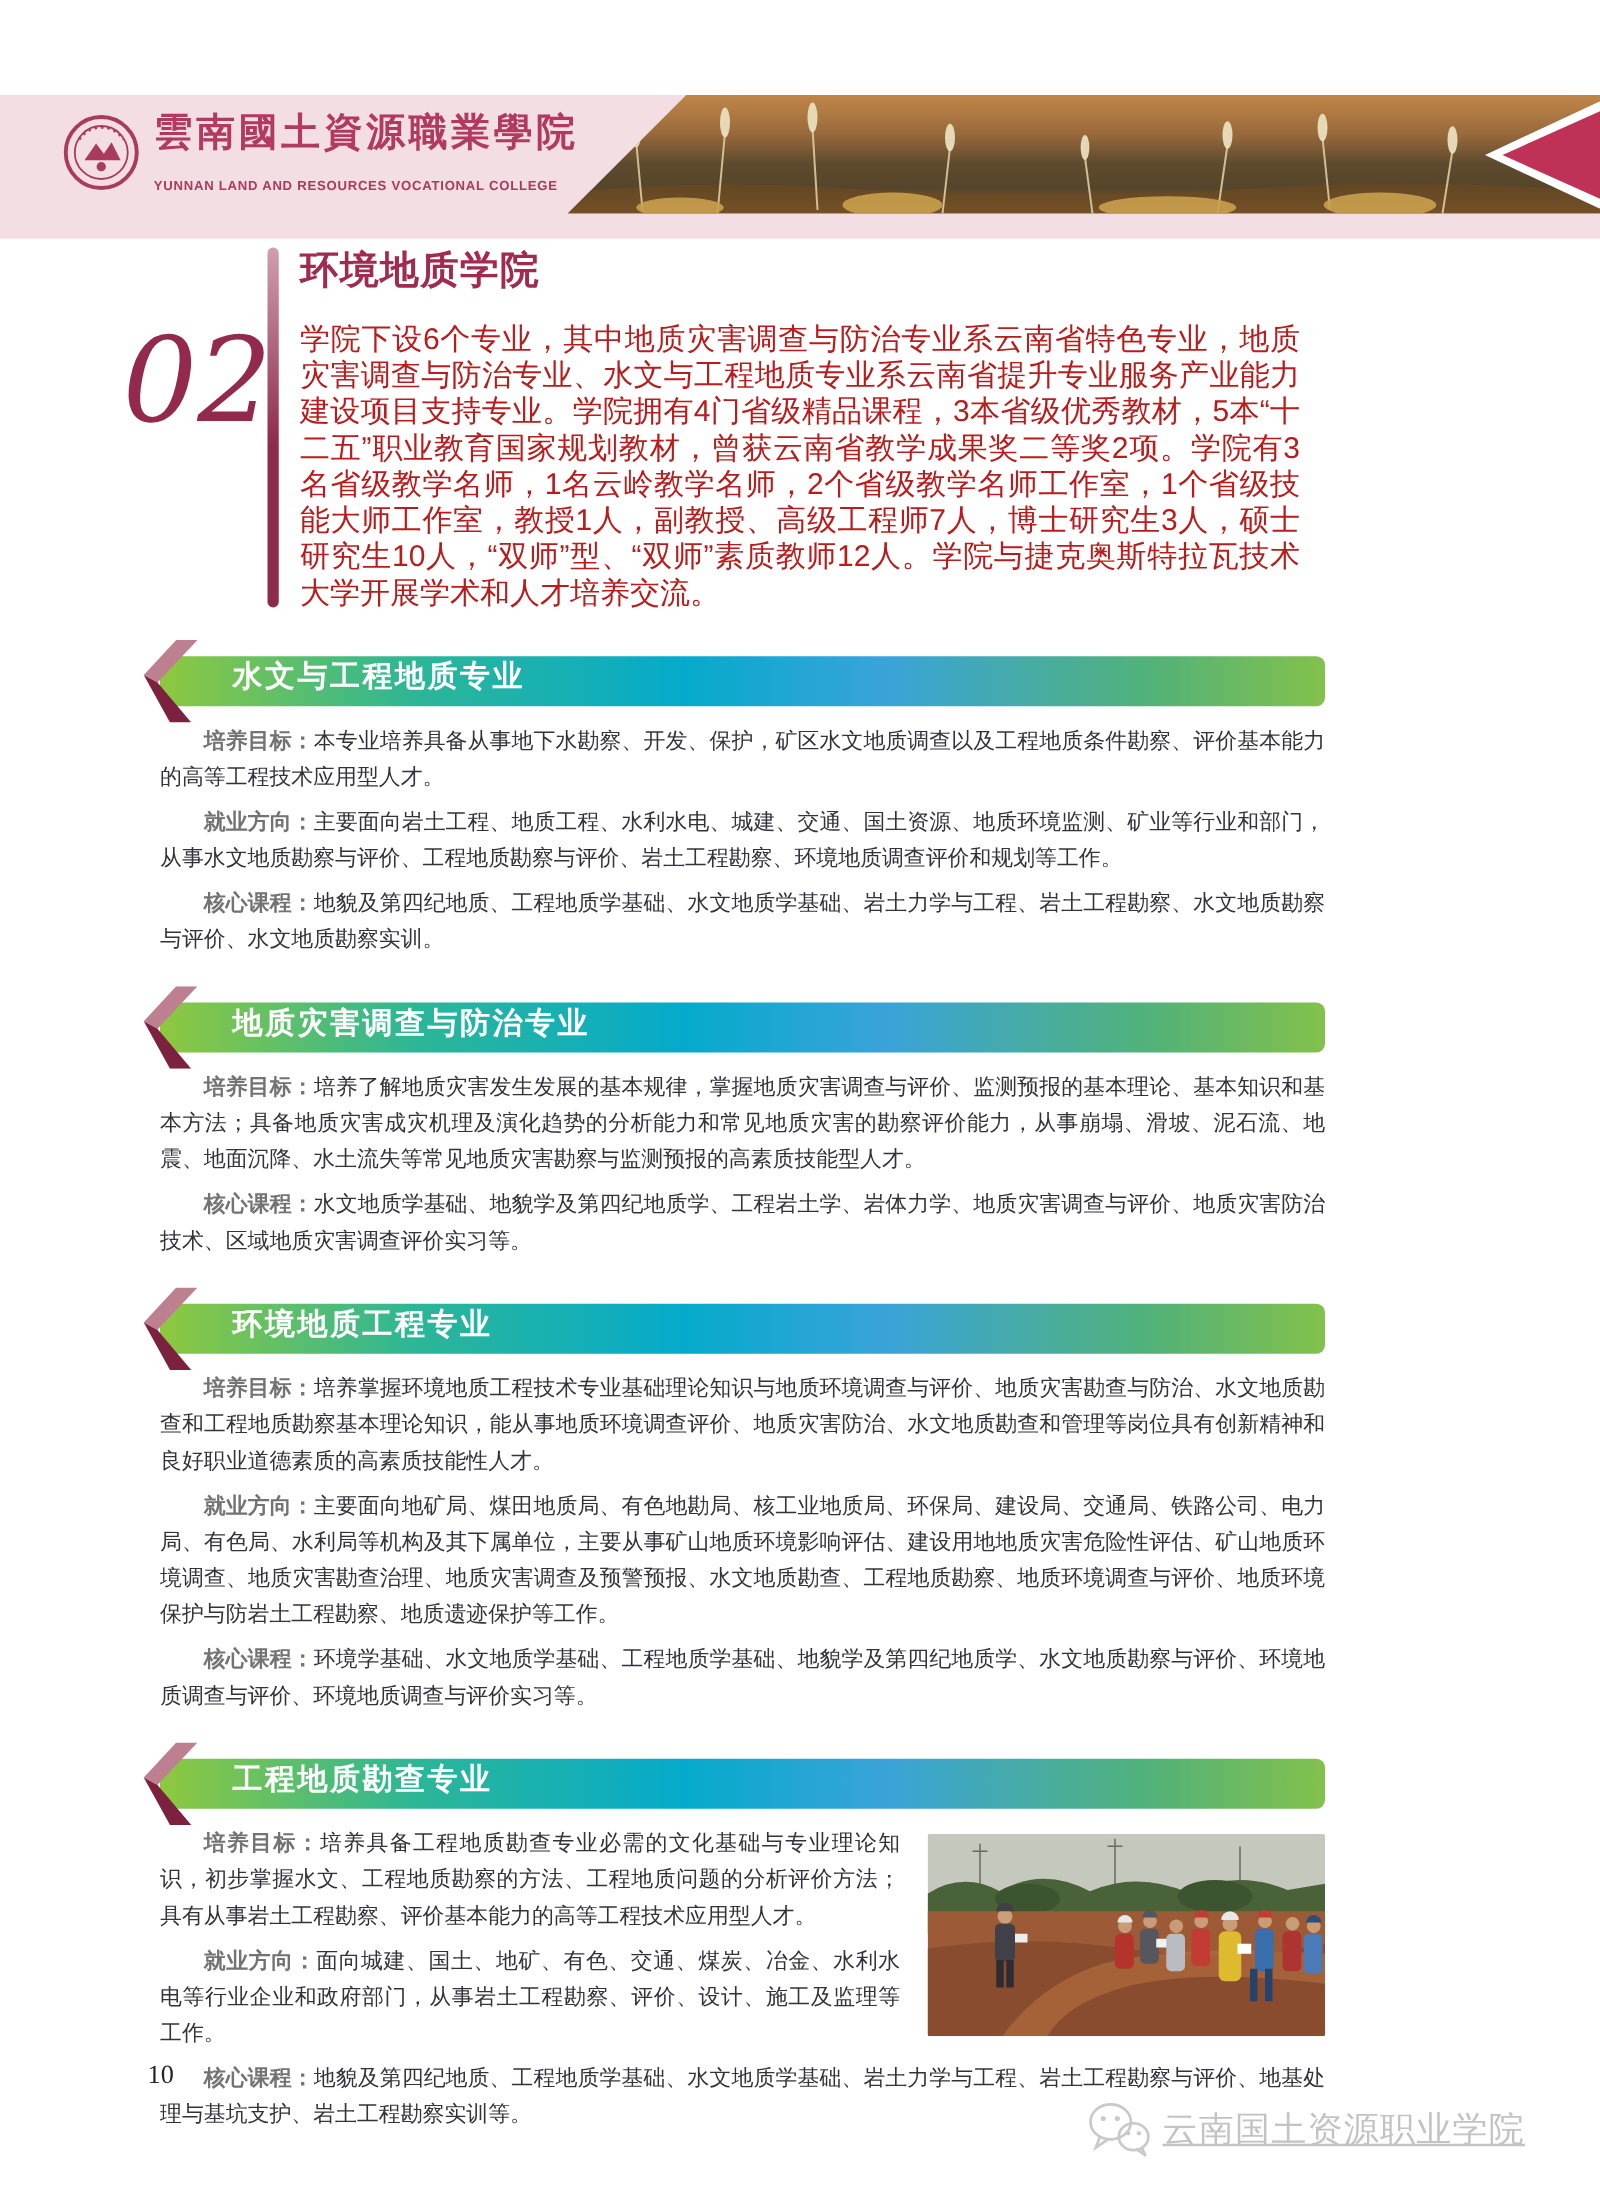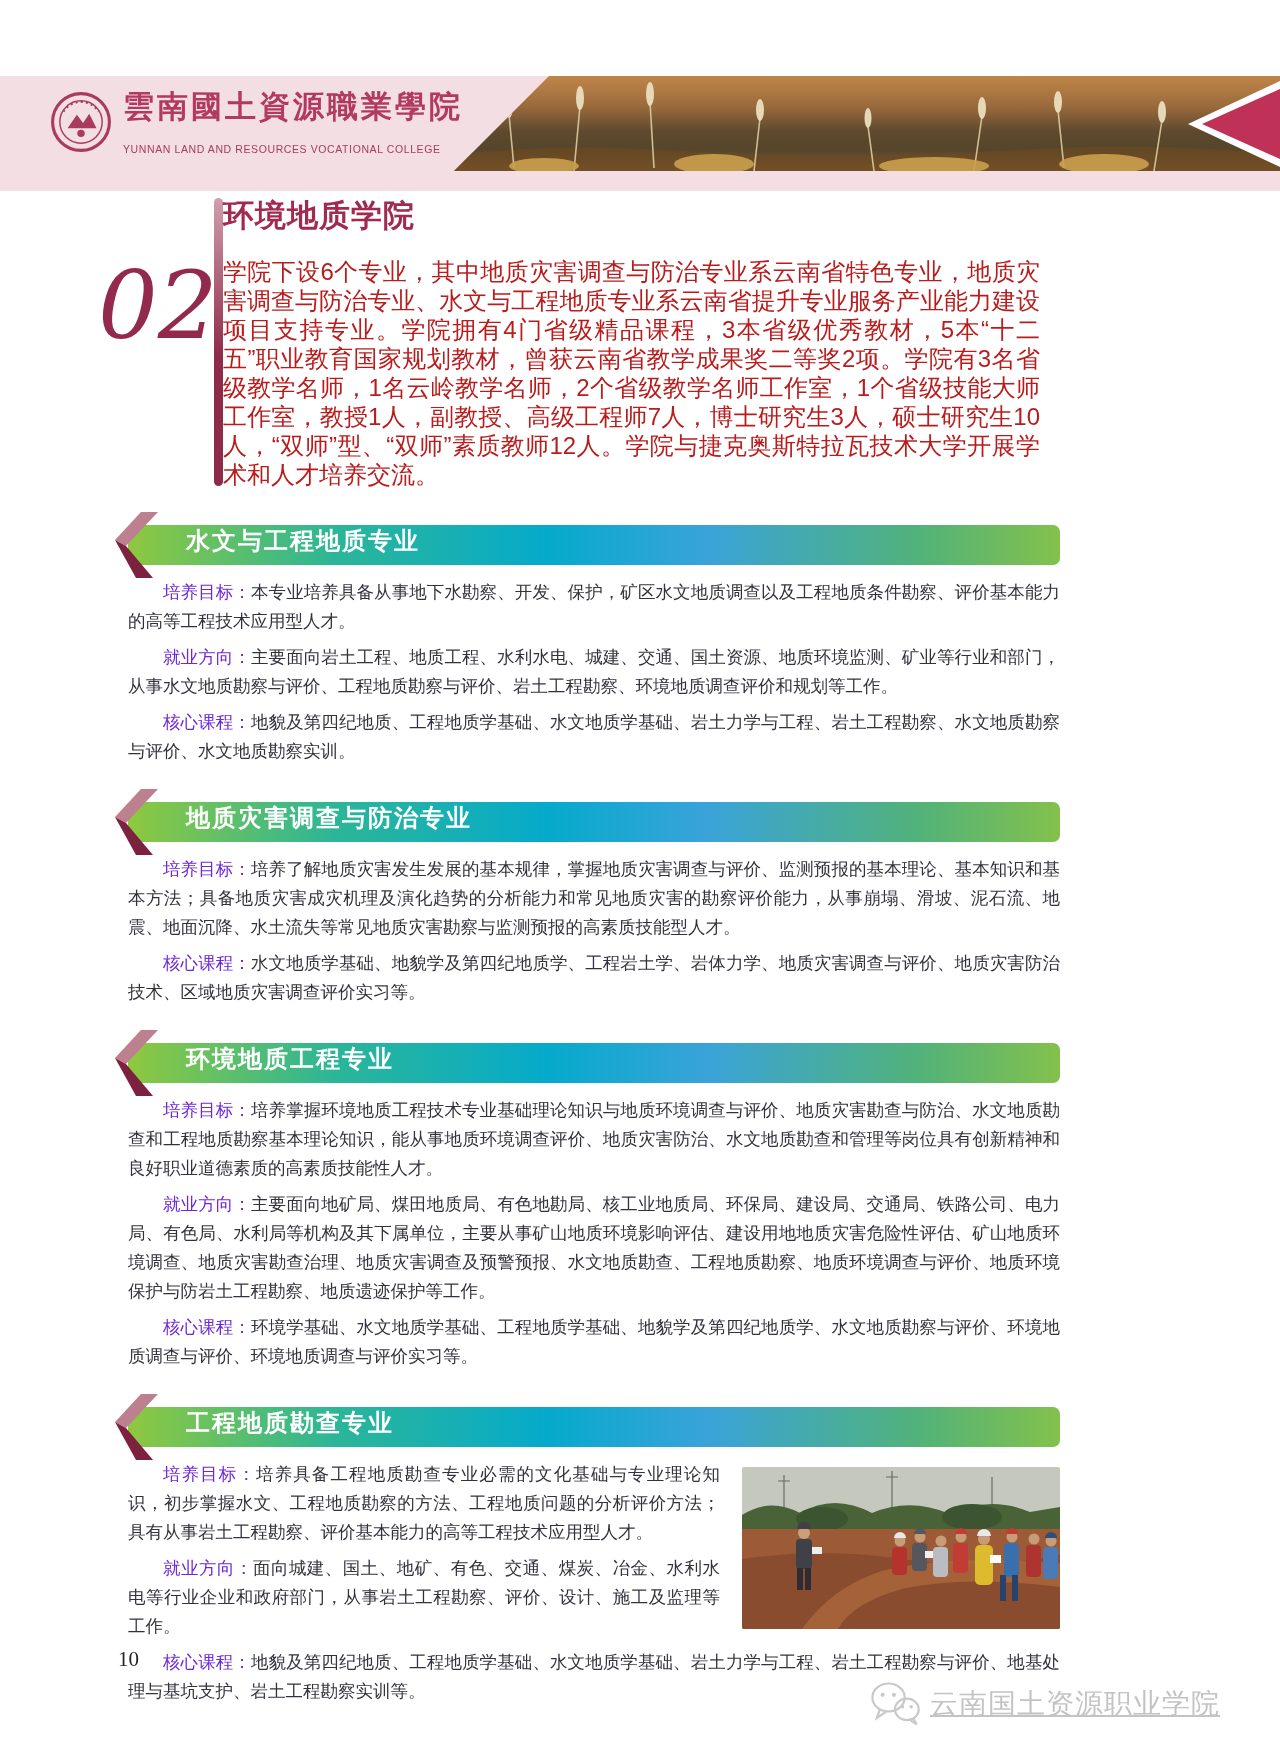--- a/index.html
+++ b/index.html
@@ -7,48 +7,48 @@
   body {
     height:1748px; position:relative; overflow:hidden; background:#ffffff;
     font-family:"Liberation Sans", sans-serif; color:#33323c;
   }
 
   
   .header-band { position:absolute; top:76px; left:0; width:1280px; height:115px; background:#f3dee4; }
   .brand { position:absolute; left:50px; top:13px; display:flex; align-items:center; gap:11px; }
   .brand-logo { width:62px; height:62px; flex:0 0 auto; }
   .brand-zh { font-family:"DejaVu Serif", serif; font-weight:bold; color:#b23a60; font-size:31px; letter-spacing:3px; line-height:1.15; }
-  .brand-en { color:#a83b5e; font-size:10.5px; font-weight:normal; letter-spacing:0.6px; margin-top:18px; }
+  .brand-en { color:#a83b5e; font-size:10.5px; font-weight:bold; letter-spacing:0.6px; margin-top:18px; }
   .header-photo { position:absolute; right:0; top:0; width:826px; height:95px; clip-path:polygon(11.5% 0,100% 0,100% 100%,0 100%); }
   .header-photo svg { display:block; width:100%; height:100%; }
   .header-tri { position:absolute; right:0; top:5px; width:92px; height:86px; }
 
   
   .college { display:flex; margin:24px 240px 0 98px; }
   .college-num {
     width:116px; text-align:center; font-family:"DejaVu Serif", serif; font-style:italic;
     font-size:94px; line-height:1; color:#93294c; margin-top:64px;
   }
   .college-vbar { width:9px; border-radius:5px; background:linear-gradient(#d09fae, #8e2b4a 55%); margin:3px 0; }
-  .college-content { flex:1; }
+  .college-content { flex:1; padding-left:17px; }
   .college-title { font-size:31px; font-weight:bold; color:#a02a50; letter-spacing:1px; }
   .college-intro-text { margin-top:20px; font-size:24px; line-height:29px; text-align:justify; color:#b91c1c; }
 
   
   .programs { margin:0 220px 0 128px; }
   .program { margin-top:36px; }
   .banner {
     position:relative; height:40px; border-radius:7px; display:flex; align-items:flex-start;
     background:linear-gradient(90deg,#8fc83e 0%, #2cb697 22%, #05aacb 45%, #39a3da 62%, #52b279 85%, #83c14c 100%);
   }
   .ribbon { position:absolute; left:-17px; top:-13px; width:60px; height:66px; }
   .banner-title { color:#ffffff; font-size:24px; font-weight:bold; padding-left:58px; letter-spacing:2px; }
   .prog-body { margin-top:13px; font-size:17.5px; line-height:29px; text-align:justify; color:#33323c; }
   .prog-body p { text-indent:2em; margin-top:7px; }
-  .lbl { font-weight:normal; color:#6d28d9; }
+  .lbl { font-weight:bold; color:#737373; }
   .field-photo { float:right; width:318px; height:162px; margin:7px 0 8px 22px; overflow:hidden; border-radius:2px; }
   .field-photo svg { display:block; width:100%; height:100%; }
   .clearfix::after { content:""; display:block; clear:both; }
 
   
   .page-num { position:absolute; left:118px; bottom:76px; font-family:Liberation Serif, serif; font-size:21px; color:#242424; }
   .watermark { position:absolute; right:60px; bottom:20px; display:flex; align-items:center; gap:7px; }
   .watermark-text { color:#c3c3c3; font-size:28px; letter-spacing:1px;text-decoration:underline; }
   .wechat-icon { width:56px; height:48px; }
 </style>

